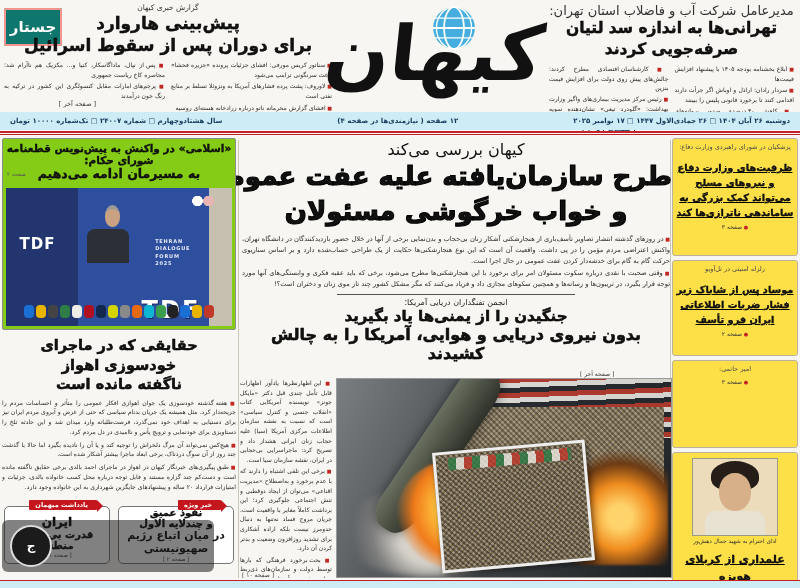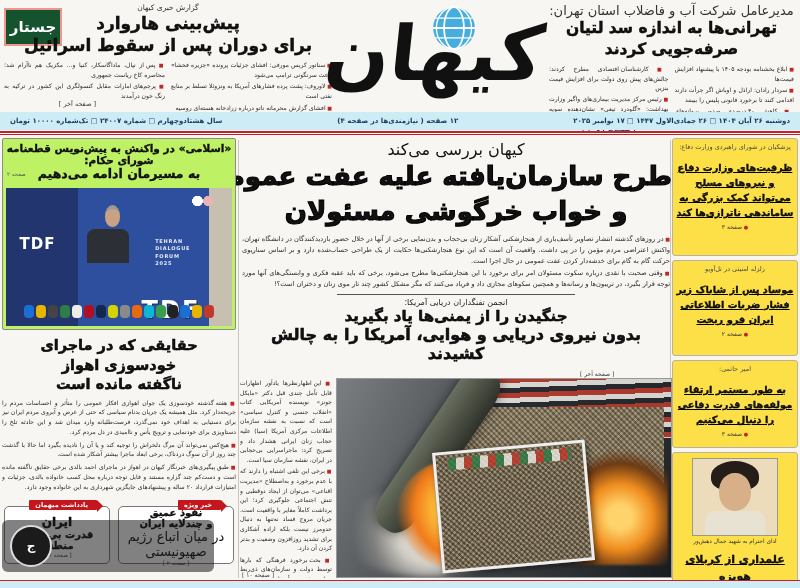--- a/index.html
+++ b/index.html
@@ -1,20 +1,20 @@
 <!DOCTYPE html>
 <html lang="fa" dir="rtl"><head>
 <meta charset="utf-8">
 <style>
   html,body{margin:0;padding:0;}
   body{width:800px;height:588px;background:#e9e7e2;font-family:"DejaVu Sans",sans-serif;}
   .page{position:relative;width:800px;height:588px;background:#f8f6f2;overflow:hidden;direction:rtl;color:#111;}
 
   
-  .tag-corner{position:absolute;left:4px;top:8px;width:58px;height:38px;background:#14532d;color:#fff;
+  .tag-corner{position:absolute;left:4px;top:8px;width:58px;height:38px;background:#0f766e;color:#fff;
     display:flex;align-items:center;justify-content:center;font-weight:bold;font-size:15px;border-radius:2px;
     box-shadow:inset 0 0 0 2px #f3958f;}
   .story-tl{position:absolute;left:0;top:2px;width:336px;height:108px;text-align:center;}
   .story-tl .kicker{font-size:7.5px;color:#333;margin-top:1px;}
   .story-tl .hl{font-size:17px;font-weight:bold;line-height:1.3;-webkit-text-stroke:.4px #000;}
   .story-tr{position:absolute;left:545px;top:2px;width:253px;height:108px;text-align:center;}
   .story-tr .kicker{font-size:13px;color:#333;margin-top:1px;}
   .story-tr .hl{font-size:15.5px;font-weight:bold;line-height:1.35;-webkit-text-stroke:.4px #000;}
   .bullets{display:flex;direction:rtl;gap:6px;margin-top:4px;padding:0 4px;}
   .bullets .col{flex:1;}
@@ -70,21 +70,21 @@
     background-image:repeating-linear-gradient(45deg,rgba(0,0,0,.35) 0 2px,transparent 2px 4px),
       repeating-linear-gradient(-45deg,rgba(255,255,255,.25) 0 2px,transparent 2px 4px);
     border:3px solid #eee;transform:rotate(-5deg);box-shadow:2px 2px 6px rgba(0,0,0,.5);}
   .yemen .inset .banner{position:absolute;top:4px;left:8%;width:84%;height:12px;
     background:repeating-linear-gradient(90deg,#2e7d46 0 8px,#f0ede6 8px 16px,#c0392b 16px 24px);opacity:.8;}
   .yemen .flame2{position:absolute;right:1%;bottom:6%;width:96px;height:120px;
     background:radial-gradient(circle at 50% 60%,#ffd36b 0 14%,#f08c1e 38%,#6b3a14 62%,rgba(20,16,12,0) 78%);filter:blur(1px);}
 
   
   .left-rail{position:absolute;left:2px;top:138px;width:234px;height:443px;}
-  .eslami{position:absolute;top:0;left:0;right:0;height:192px;border:1px solid #8c8c8c;background:#bef264;border-radius:2px;box-sizing:border-box;}
+  .eslami{position:absolute;top:0;left:0;right:0;height:192px;border:1px solid #8c8c8c;background:#84cc16;border-radius:2px;box-sizing:border-box;}
   .eslami .h1{font-size:10.5px;font-weight:bold;text-align:center;margin-top:3px;-webkit-text-stroke:.3px #000;}
   .eslami .h2{font-size:12.5px;font-weight:bold;text-align:center;-webkit-text-stroke:.3px #000;}
   .eslami .pg{position:absolute;left:4px;top:32px;font-size:5.5px;color:#555;}
   .tdf{position:absolute;left:3px;right:3px;bottom:3px;height:138px;background:#c7c0b1;overflow:hidden;}
   .tdf .panel-l{position:absolute;left:0;top:0;width:32%;height:100%;background:#22356e;}
   .tdf .panel-r{position:absolute;left:32%;top:0;width:58%;height:100%;background:#2d4f9e;}
   .tdf .tdf-small{position:absolute;left:6%;top:34%;color:#fff;font-weight:bold;font-size:15px;letter-spacing:1px;}
   .tdf .forum{position:absolute;left:66%;top:36%;color:#e8ecf8;font-size:5px;font-weight:bold;letter-spacing:.8px;line-height:1.5;text-align:left;direction:ltr;}
   .tdf .tdf-big{position:absolute;left:60%;bottom:2px;color:#fff;font-weight:bold;font-size:24px;letter-spacing:2px;
     text-shadow:1px 1px 0 #1c2c5e;}
@@ -99,21 +99,21 @@
   .ahvaz .hl{font-size:14.5px;font-weight:bold;text-align:center;line-height:1.35;-webkit-text-stroke:.5px #000;}
   .ahvaz .b{font-size:6.1px;line-height:1.6;margin-top:3px;}
 
   .bottom-boxes{position:absolute;left:0;right:0;top:362px;height:64px;}
   .nbox{position:absolute;top:6px;bottom:0;background:#fff;border:1.5px solid #777;border-radius:5px;text-align:center;box-sizing:border-box;}
   .nbox .tab{position:absolute;top:-7px;right:12px;background:#c4161c;color:#fff;font-size:6.5px;font-weight:bold;
     padding:1px 9px 1px 6px;border-radius:1px;}
   .nbox .tab::after{content:"";position:absolute;right:-6px;top:0;border-top:6px solid transparent;border-bottom:6px solid transparent;border-left:6px solid #c4161c;}
   .nbox .l1{font-size:12px;font-weight:bold;margin-top:8px;-webkit-text-stroke:.4px #000;}
   .nbox .l2{font-size:10px;font-weight:bold;-webkit-text-stroke:.3px #000;}
-  .nbox .l3{font-size:13px;font-weight:normal;}
+  .nbox .l3{font-size:11px;font-weight:bold;}
   .nbox .pg{font-size:5.5px;color:#444;margin-top:1px;}
   .box-guest{left:2px;width:106px;}
   .box-special{left:116px;width:116px;}
 
   
   .right-rail{position:absolute;left:672px;top:138px;width:126px;height:443px;}
   .rbox{background:#fde047;border:1px solid #b9b2a4;border-radius:3px;margin-bottom:4px;text-align:center;
     padding:4px 3px;box-sizing:border-box;position:relative;}
   .rbox .kicker{font-size:6.5px;color:#4a4a4a;line-height:1.5;}
   .rbox .hl{font-size:9.8px;font-weight:bold;line-height:1.55;margin-top:7px;text-decoration:underline;-webkit-text-stroke:.3px #000;}
@@ -296,41 +296,40 @@
     <div class="bottom-boxes">
       <div class="nbox box-guest">
         <div class="tab">یادداشت میهمان</div>
         <div class="l1">ایران</div>
         <div class="l2">قدرت بی‌رقیب منطقه</div>
         <div class="pg">[ صفحه ۱۱ ]</div>
       </div>
       <div class="nbox box-special">
         <div class="tab">خبر ویژه</div>
         <div class="l2">نفوذ عمیق</div>
-        <div class="l2">و چندلایه ایران</div>
+        <div class="l2">و چندلایه الاول</div>
         <div class="l3">در میان اتباع رژیم صهیونیستی</div>
         <div class="pg">[ صفحه ۲ ]</div>
       </div>
     </div>
   </div>
 
   <div class="right-rail">
     <div class="rbox rb1">
       <div class="kicker">پزشکیان در شورای راهبردی وزارت دفاع:</div>
       <div class="hl">ظرفیت‌های وزارت دفاع و نیروهای مسلح می‌تواند کمک بزرگی به ساماندهی ناترازی‌ها کند</div>
       <div class="pg">صفحه ۳</div>
     </div>
     <div class="rbox rb2">
       <div class="kicker">زلزله امنیتی در تل‌آویو</div>
-      <div class="hl">موساد پس از شاباک زیر فشار ضربات اطلاعاتی ایران فرو ریخت</div>
+      <div class="hl">موساد پس از شاباک زیر فشار ضربات اطلاعاتی ایران فرو تأسف</div>
       <div class="pg">صفحه ۲</div>
     </div>
     <div class="rbox rb3">
       <div class="kicker">امیر حاتمی:</div>
-      <div class="hl">به طور مستمر ارتقاء مولفه‌های قدرت دفاعی را دنبال می‌کنیم</div>
       <div class="pg">صفحه ۳</div>
     </div>
     <div class="rbox rb4">
       <div class="martyr">
         <div class="hair"></div>
         <div class="face"></div>
         <div class="shirt"></div>
       </div>
       <div class="cap">ادای احترام به شهید جمال دهش‌ور</div>
       <div class="hl">علمداری از کربلای هویزه</div>

